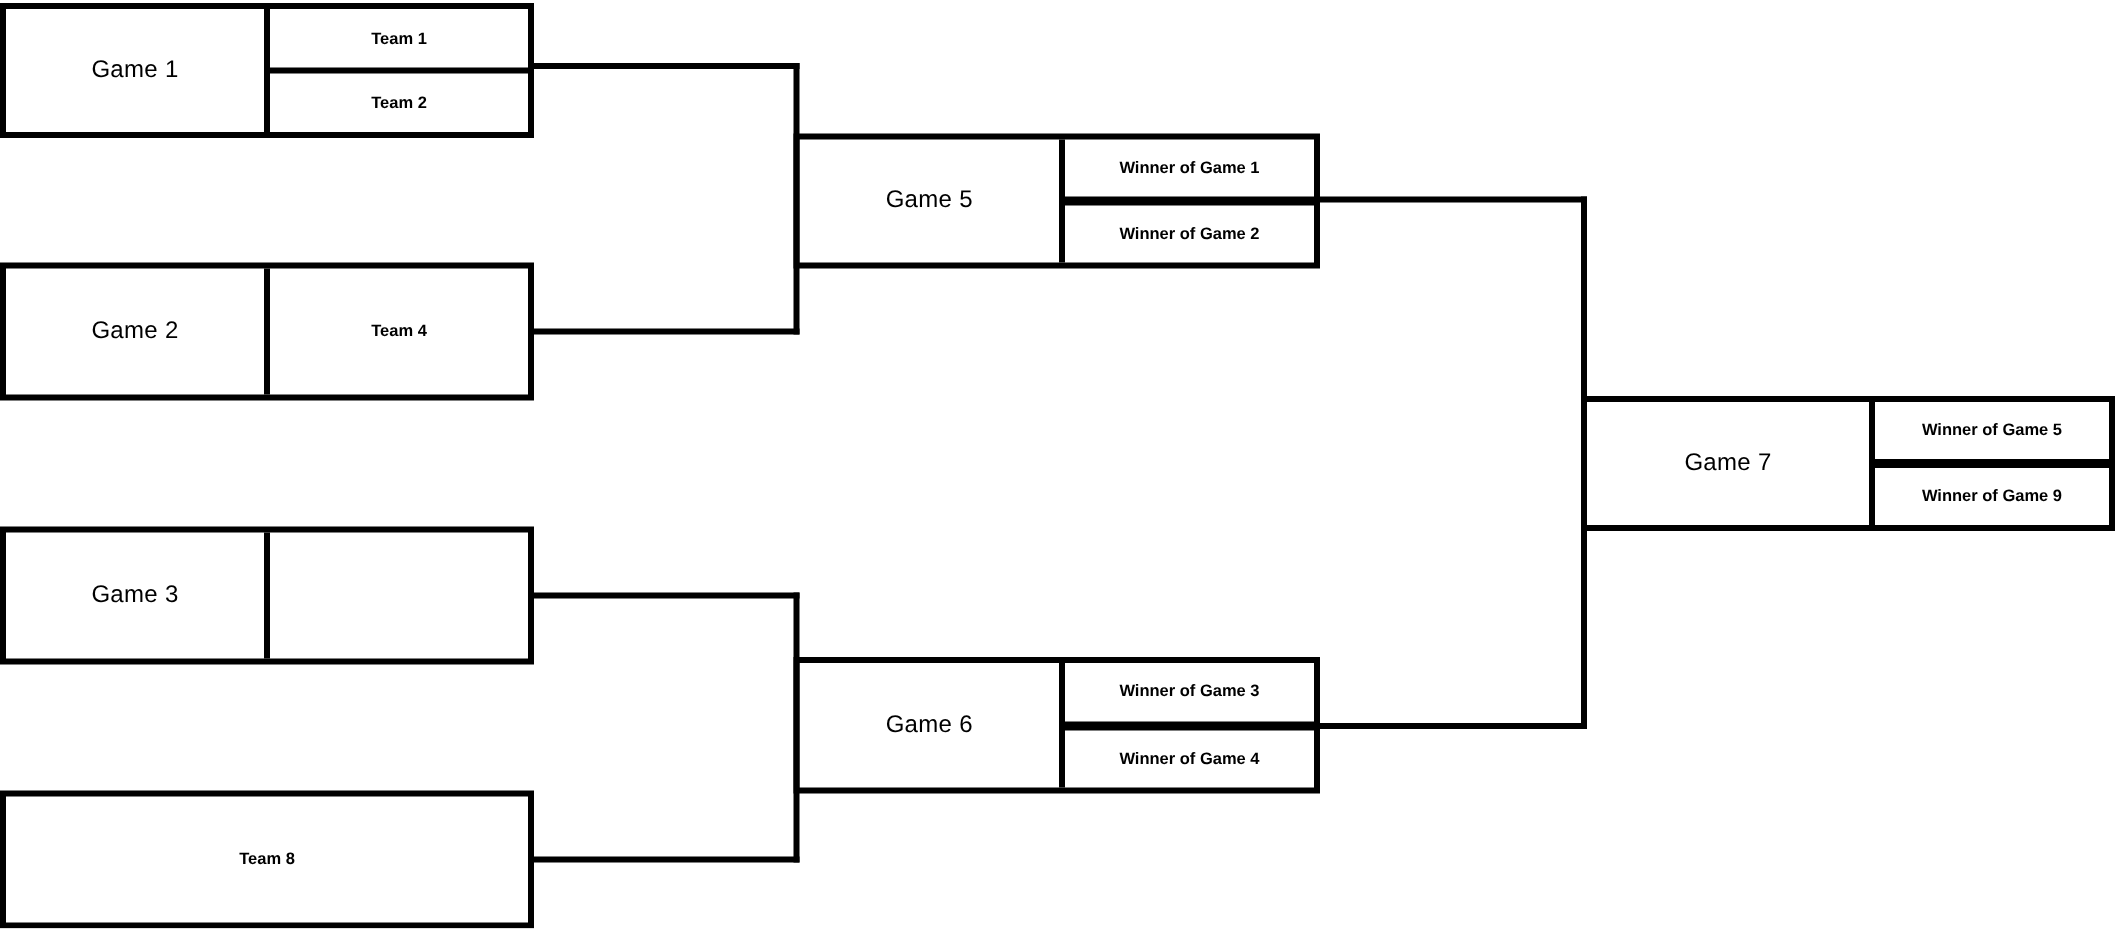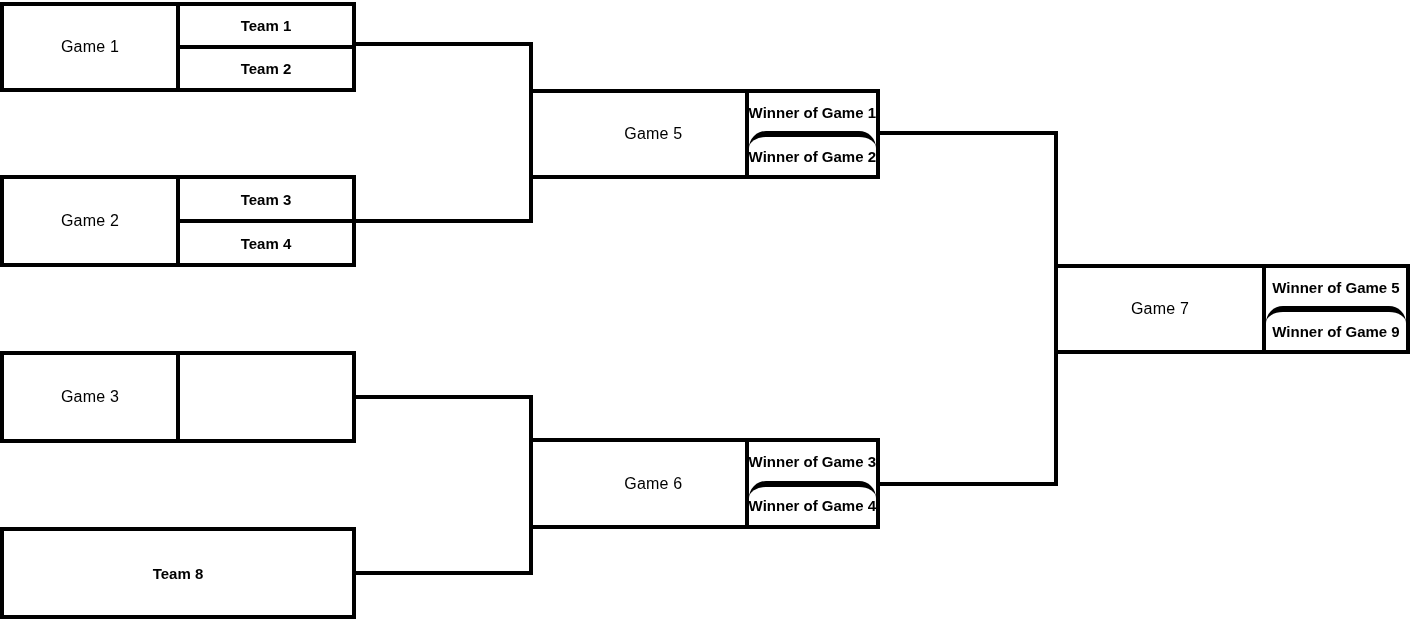--- a/index.html
+++ b/index.html
@@ -38,62 +38,61 @@
     flex: 1;
     display: flex;
     flex-direction: column;
   }
   .slot {
     flex: 1;
     display: flex;
     align-items: center;
     justify-content: center;
     font-weight: bold;
-    font-size: 15px;
+    font-size: 11px;
     white-space: nowrap;
   }
   .slot + .slot { border-top: 4px solid #000000; }
   
-  .game.double .slot + .slot { border-top-width: 6px; border-radius: 17px; }
+  .game.double .slot + .slot { border-top-width: 6px; }
 
   
   .line {
     position: absolute;
     background: #000000;
   }
 
   
   #g1 { left: 0px;    top: 2px;   width: 356px; height: 90px; }
   #g2 { left: 0px;    top: 175px; width: 356px; height: 92px; }
   #g3 { left: 0px;    top: 351px; width: 356px; height: 92px; }
   #g4 { left: 0px;    top: 527px; width: 356px; height: 92px; }
   #g1 .game-label, #g2 .game-label, #g3 .game-label, #g4 .game-label { width: 176px; }
   #g5 { left: 529px;  top: 89px;  width: 351px; height: 90px; }
   #g6 { left: 529px;  top: 438px; width: 351px; height: 91px; }
-  #g5 .game-label, #g6 .game-label { width: 191px; margin-left: 29px; }
+  #g5 .game-label, #g6 .game-label { width: 177px; }
   #g7 { left: 1054px; top: 264px; width: 356px; height: 90px; }
-  #g7 .game-label { width: 208px; }
+  #g7 .game-label { width: 192px; }
 </style>
 </head>
 <body>
 
 <div class="canvas">
 
   <div class="game" id="g1">
     <div class="game-label">Game 1</div>
     <div class="slots">
       <div class="slot">Team 1</div>
       <div class="slot">Team 2</div>
     </div>
   </div>
 
   <div class="game" id="g2">
     <div class="game-label">Game 2</div>
     <div class="slots">
-      <div class="slot">Team 3</div>
       <div class="slot">Team 4</div>
     </div>
   </div>
 
   <div class="game" id="g3">
     <div class="game-label">Game 3</div>
   </div>
 
   <div class="game" id="g4">
     <div class="slots">

